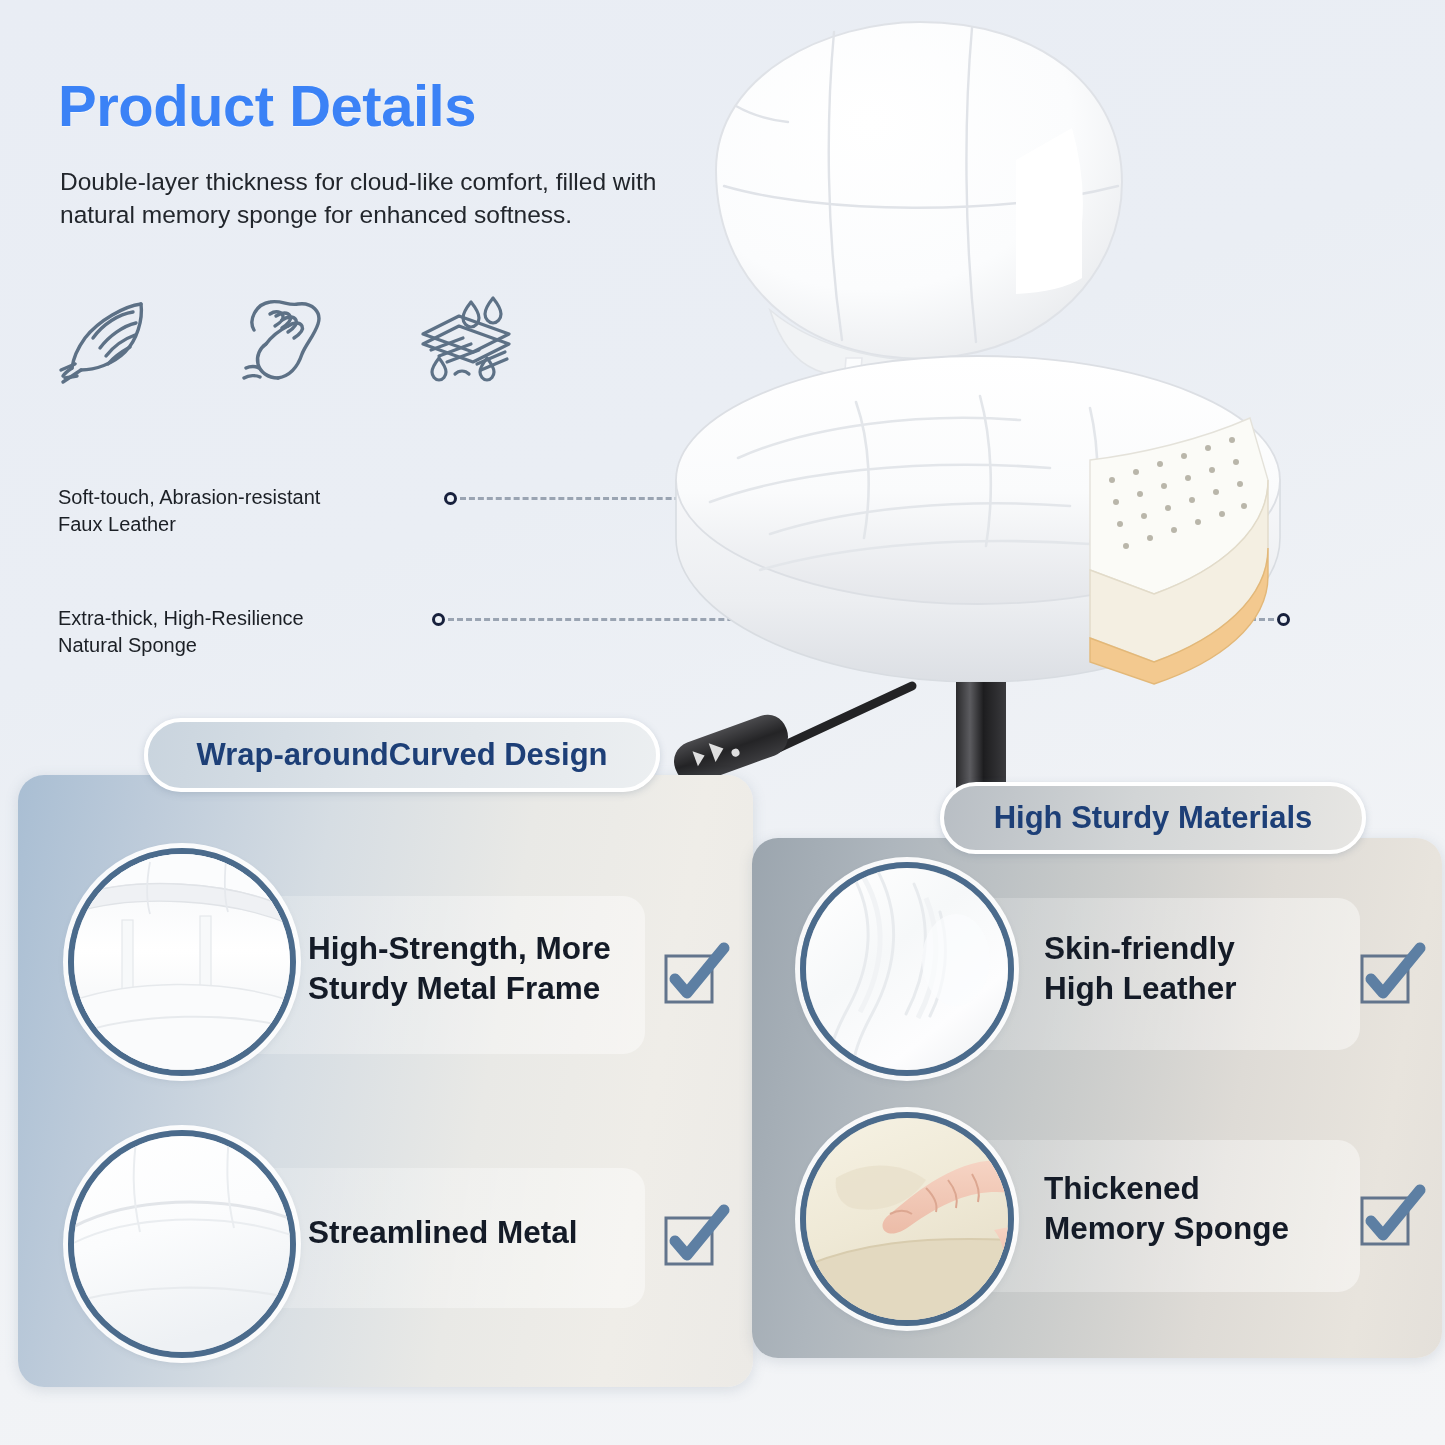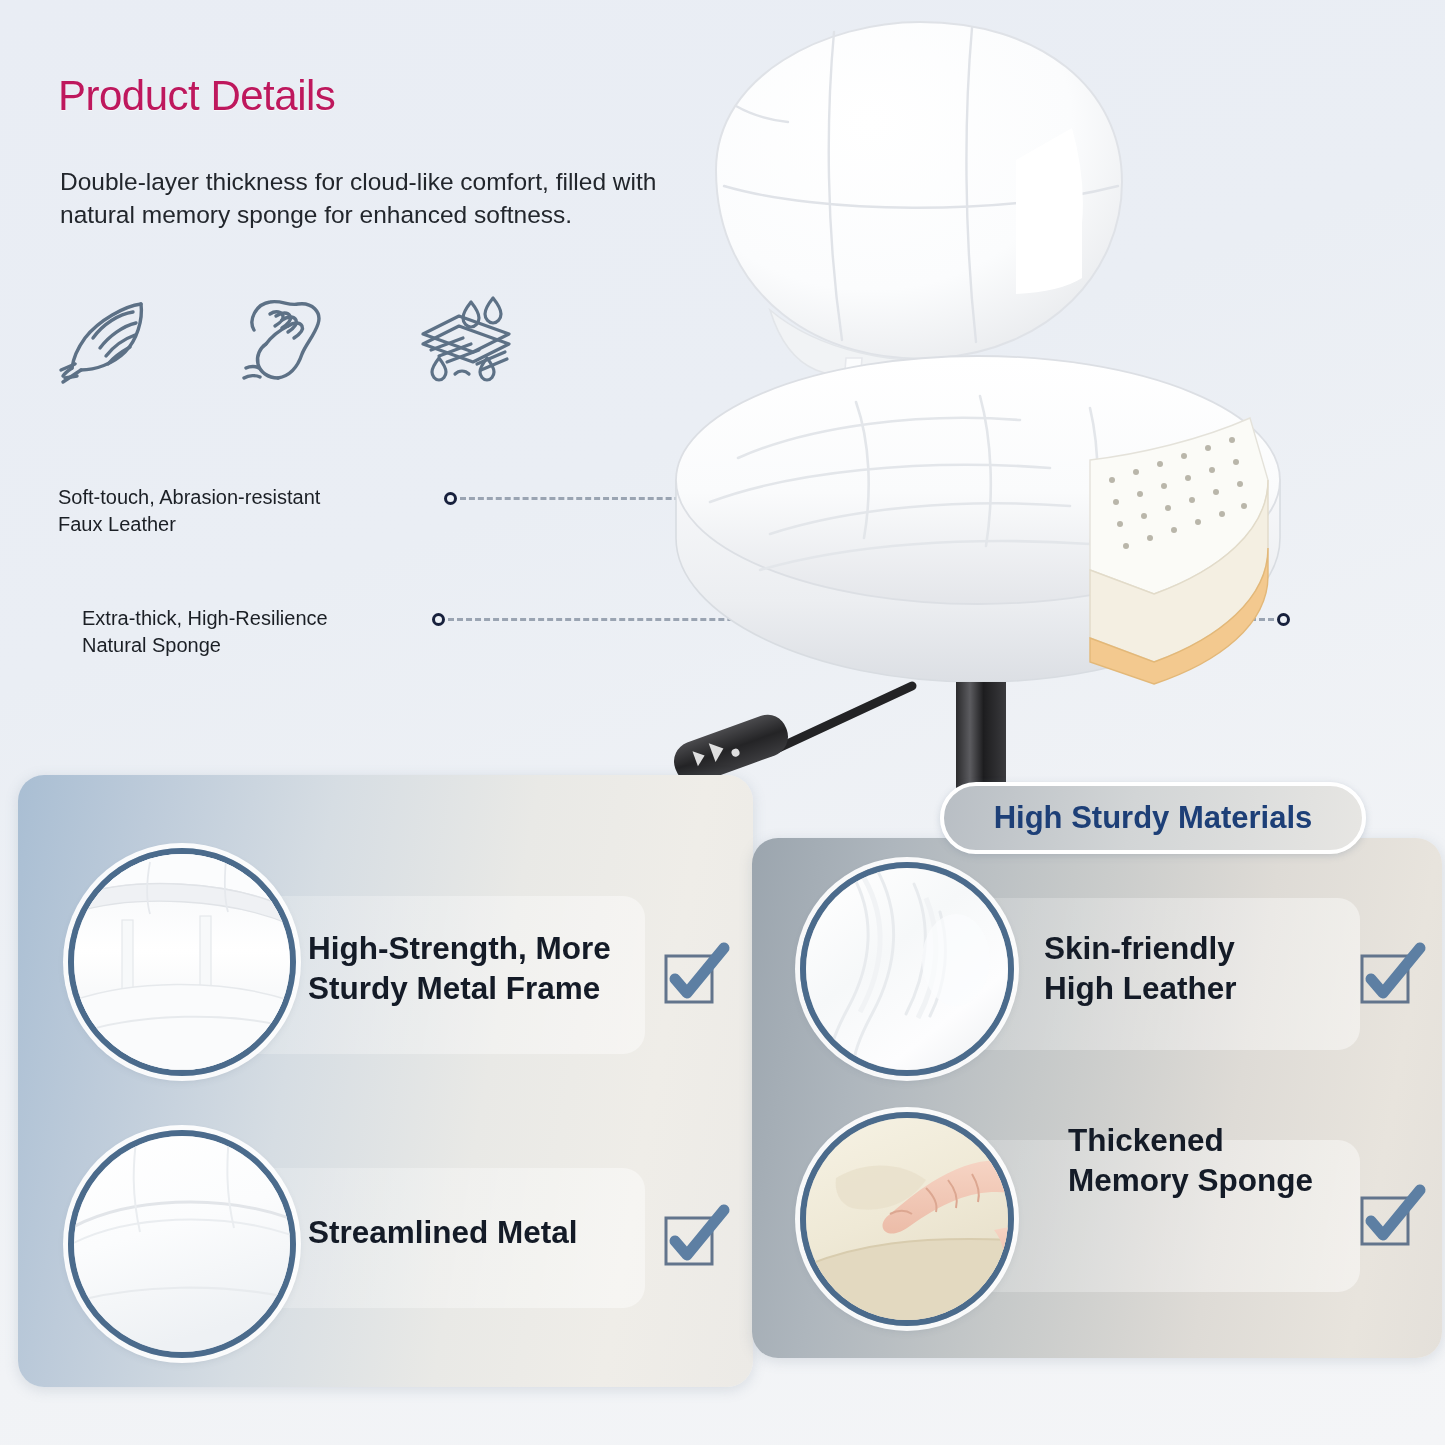--- a/index.html
+++ b/index.html
@@ -6,21 +6,21 @@
   body{
     width:1445px;height:1445px;position:relative;overflow:hidden;
     font-family:"Liberation Sans",sans-serif;
     background:linear-gradient(160deg,#e9edf4 0%,#eaeef4 35%,#f1f3f6 70%,#f4f5f7 100%);
   }
   .stage{position:absolute;inset:0;}
 
   
   #page-title{
     position:absolute;left:58px;top:72px;
-    font-size:42px;font-weight:normal;color:#be185d;letter-spacing:-0.5px;
+    font-size:58px;font-weight:bold;color:#3b82f6;letter-spacing:-0.5px;
     text-shadow:0 1px 0 rgba(255,255,255,.6);
   }
   #subtitle{
     position:absolute;left:60px;top:165px;width:600px;
     font-size:24.5px;line-height:1.35;color:#22262c;
   }
 
   
   .icon-strip{position:absolute;left:55px;top:290px;width:500px;height:100px;}
   .f-icon{position:absolute;top:0;width:110px;height:100px;}
@@ -155,21 +155,21 @@
   </div>
 
   <div class="callout" id="callout-1" style="white-space:pre-line;">Soft-touch, Abrasion-resistant
 Faux Leather</div>
   <div class="lead" style="left:444px;top:492px;width:485px;">
     <span class="ring" style="left:0px;"></span>
     <span class="dash" style="left:16px;right:16px;"></span>
     <span class="ring" style="right:0px;"></span>
   </div>
 
-  <div class="callout" id="callout-2" style="white-space:pre-line;margin-left:24px;">Extra-thick, High-Resilience
+  <div class="callout" id="callout-2" style="white-space:pre-line;">Extra-thick, High-Resilience
 Natural Sponge</div>
   <div class="lead" style="left:432px;top:613px;width:858px;">
     <span class="ring" style="left:0px;"></span>
     <span class="dash" style="left:16px;right:16px;"></span>
     <span class="ring" style="right:0px;"></span>
   </div>
 
   <div class="chair">
     <svg viewBox="0 0 825 790">
       <defs>
@@ -278,20 +278,21 @@
         <g fill="#ffffff" opacity=".85" transform="rotate(-20 111 739)">
           <path d="M74 728 l10 8 l-10 8 z"></path>
           <path d="M92 726 l12 10 l-12 10 z"></path>
           <circle cx="114" cy="744" r="4"></circle>
         </g>
       </g>
     </svg>
   </div>
 
   <div class="card" id="card-left"></div>
+  <div class="pill" id="pill-left">Wrap-aroundCurved Design</div>
 
   <div class="rowpanel" style="left:190px;top:896px;width:455px;height:158px;"></div>
   <div class="thumb" style="left:68px;top:848px;width:216px;height:216px;">
     <svg viewBox="0 0 216 216">
       <defs>
         <linearGradient id="mf" x1="0" y1="0" x2="0" y2="1">
           <stop offset="0%" stop-color="#f4f6f8"></stop>
           <stop offset="45%" stop-color="#ffffff"></stop>
           <stop offset="100%" stop-color="#eceff2"></stop>
         </linearGradient>
@@ -400,21 +401,21 @@
       <path d="M208 44 C180 38 152 48 126 64 C110 74 96 86 84 96 C76 102 74 110 80 114 C86 118 96 114 104 108 C118 98 134 88 150 82 C170 74 192 72 208 76 Z" fill="url(#sk)"></path>
       <g fill="none" stroke="#dca791" stroke-width="2">
         <path d="M120 70 C128 78 132 86 130 94"></path>
         <path d="M142 62 C150 72 152 82 150 90"></path>
         <path d="M166 56 C172 66 174 76 172 84"></path>
       </g>
       <path d="M84 96 C92 92 100 92 106 96" fill="none" stroke="#dca791" stroke-width="2"></path>
       <path d="M188 112 C196 122 200 136 198 150 L208 150 L208 108 Z" fill="url(#sk)"></path>
     </svg>
   </div>
-  <div class="flabel" style="left:1044px;top:1120px;margin-left:24px;">Thickened
+  <div class="flabel" style="left:1044px;top:1168px;">Thickened
 Memory Sponge</div>
   <div class="checkbox" style="left:1358px;top:1190px;">
     <svg viewBox="0 0 58 58">
       <rect x="4" y="8" width="46" height="46" fill="none" stroke="#62748c" stroke-width="3"></rect>
       <path d="M13 31 L25 45 L62 0" fill="none" stroke="#5d7fa3" stroke-width="11" stroke-linecap="round" stroke-linejoin="round"></path>
     </svg>
   </div>
 
 </div>
 

